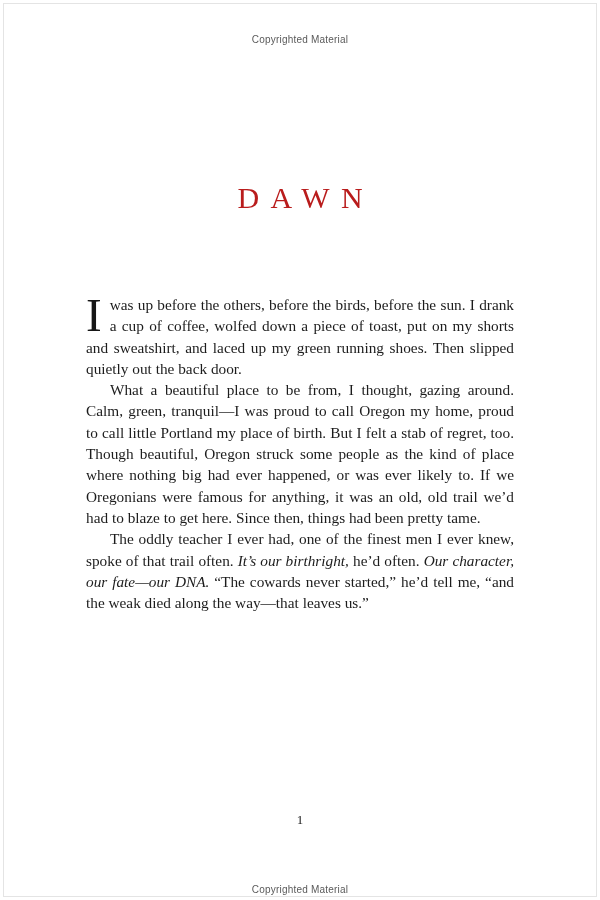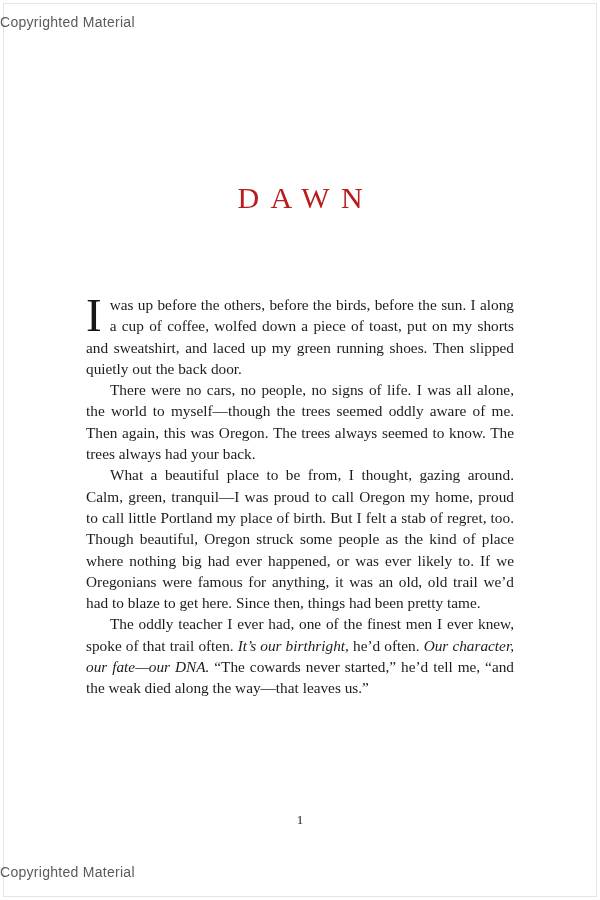--- a/index.html
+++ b/index.html
@@ -20,25 +20,26 @@
   .page-frame {
     position: absolute;
     inset: 3px;
     border: 1px solid #e4e4e4;
     pointer-events: none;
   }
   .copyright {
     position: absolute;
     left: 0;
     width: 100%;
-    text-align: left;
+    text-align: center;
     font-family: "Liberation Sans", sans-serif;
-    font-size: 14px;
+    font-size: 10px;
     color: #5a5a5a;
     letter-spacing: 0.02em;
+    margin-top: 20px;
   }
   .copyright.top { top: 14px; }
   .copyright.bottom { top: 864px; }
   .chapter-title {
     position: absolute;
     top: 181px;
     left: 0;
     width: 100%;
     margin: 0;
     text-align: center;
@@ -92,22 +93,21 @@
 <body>
 
 <div class="page">
   <div class="page-frame"></div>
 
   <div class="copyright top">Copyrighted Material</div>
 
   <h1 class="chapter-title">DAWN</h1>
 
   <div class="body-text" id="body-text">
-      <p class="first"><span class="dropcap">I</span><span>was up before the others, before the birds, before the sun. I along a cup of coffee, wolfed down a piece of toast, put on my shorts and sweatshirt, and laced up my green running shoes. Then slipped quietly out the back door.</span></p>
-      <p><span>There were no cars, no people, no signs of life. I was all alone, the world to myself—though the trees seemed oddly aware of me. Then again, this was Oregon. The trees always seemed to know. The trees always had your back.</span></p>
+      <p class="first"><span class="dropcap">I</span><span>was up before the others, before the birds, before the sun. I drank a cup of coffee, wolfed down a piece of toast, put on my shorts and sweatshirt, and laced up my green running shoes. Then slipped quietly out the back door.</span></p>
       <p><span>What a beautiful place to be from, I thought, gazing around. Calm, green, tranquil—I was proud to call Oregon my home, proud to call little Portland my place of birth. But I felt a stab of regret, too. Though beautiful, Oregon struck some people as the kind of place where nothing big had ever happened, or was ever likely to. If we Oregonians were famous for anything, it was an old, old trail we’d had to blaze to get here. Since then, things had been pretty tame.</span></p>
       <p><span>The oddly teacher I ever had, one of the finest men I ever knew, spoke of that trail often. </span><em>It’s our birthright,</em><span> he’d often. </span><em>Our character, our fate—our DNA.</em><span> “The cowards never started,” he’d tell me, “and the weak died along the way—that leaves us.”</span></p>
     </div>
 
   <div class="page-number">1</div>
 
   <div class="copyright bottom">Copyrighted Material</div>
 </div>
 
 </body></html>

